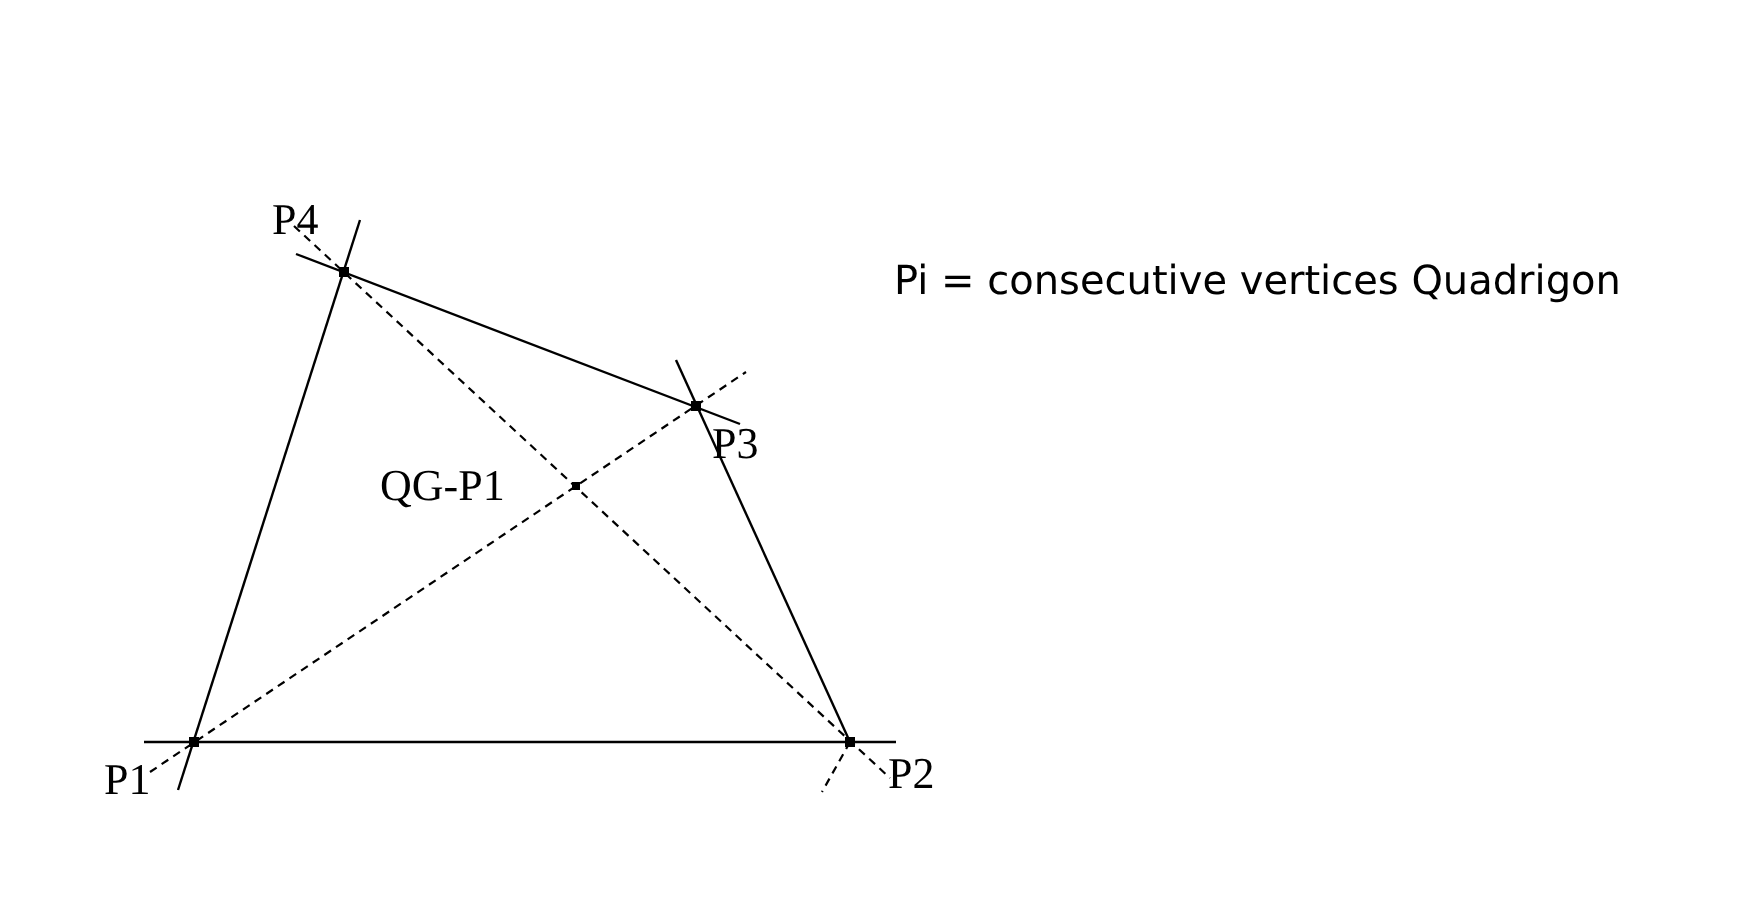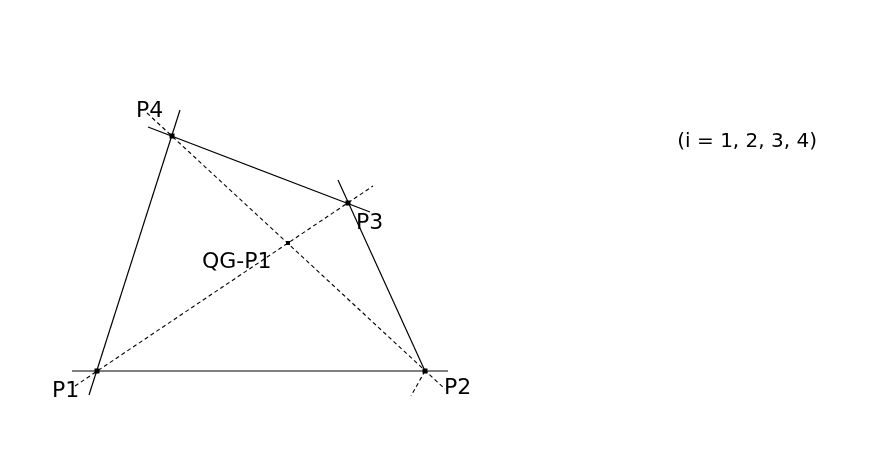--- a/index.html
+++ b/index.html
@@ -20,20 +20,21 @@
     position: absolute;
     left: 0;
     top: 0;
   }
   .vlabel {
     position: absolute;
     font-size: 22px;
     line-height: 22px;
     color: #000000;
     white-space: nowrap;
+    font-family: Liberation Serif, serif;
   }
   .legend {
     position: absolute;
     left: 447px;
     top: 125px;
     width: 370px;
     font-size: 20px;
     line-height: 30px;
     color: #000000;
   }
@@ -69,19 +70,19 @@
     <rect x="422.5" y="368.5" width="5" height="5" fill="#000000"></rect>
     <rect x="345.5" y="200.5" width="5" height="5" fill="#000000"></rect>
     <rect x="169.5" y="133.5" width="5" height="5" fill="#000000"></rect>
     <rect x="286" y="241" width="4" height="4" fill="#000000"></rect>
   </svg>
 
   <div class="vlabel" style="left:52px;  top:379px;">P1</div>
   <div class="vlabel" style="left:444px; top:376px;">P2</div>
   <div class="vlabel" style="left:356px; top:171px;margin-top:40px;">P3</div>
   <div class="vlabel" style="left:136px; top:99px;">P4</div>
-  <div class="vlabel" style="left:202px; top:232px;margin-top:18px;">QG-P1</div>
+  <div class="vlabel" style="left:190px; top:232px;">QG-P1</div>
 
   <div class="legend">
-    <div class="l2">(i = 1, 2, 3, 4)</div>
+    <div class="l1">Pi = consecutive vertices Quadrigon</div>
   </div>
 
 </div>
 
 </body></html>

